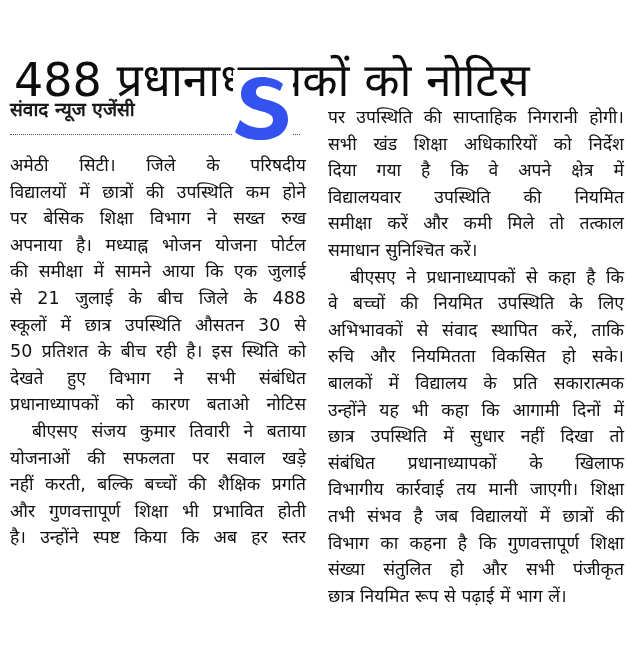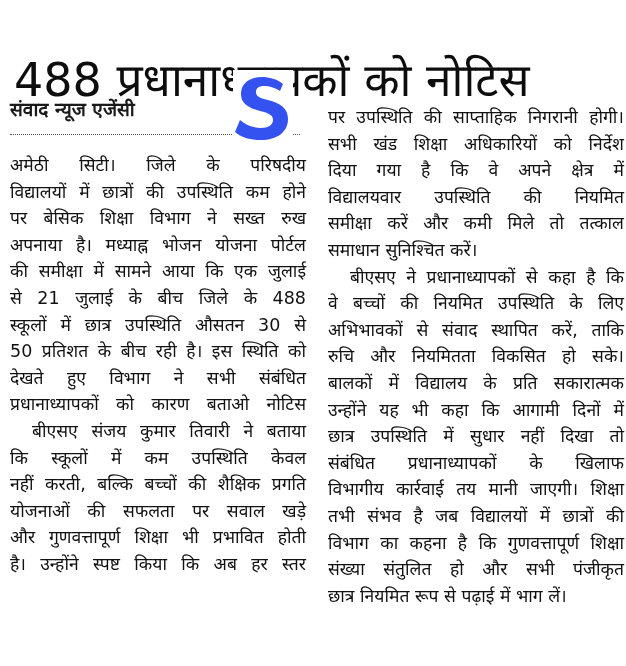--- a/index.html
+++ b/index.html
@@ -111,23 +111,22 @@
   <div class="line">विद्यालयों में छात्रों की उपस्थिति कम होने</div>
   <div class="line">पर बेसिक शिक्षा विभाग ने सख्त रुख</div>
   <div class="line">अपनाया है। मध्याह्न भोजन योजना पोर्टल</div>
   <div class="line">की समीक्षा में सामने आया कि एक जुलाई</div>
   <div class="line">से 21 जुलाई के बीच जिले के 488</div>
   <div class="line">स्कूलों में छात्र उपस्थिति औसतन 30 से</div>
   <div class="line">50 प्रतिशत के बीच रही है। इस स्थिति को</div>
   <div class="line">देखते हुए विभाग ने सभी संबंधित</div>
   <div class="line">प्रधानाध्यापकों को कारण बताओ नोटिस</div>
   <div class="line indent">बीएसए संजय कुमार तिवारी ने बताया</div>
-  <div class="line">कि स्कूलों में कम उपस्थिति केवल</div>
+  <div class="line">योजनाओं की सफलता पर सवाल खड़े</div>
   <div class="line">नहीं करती, बल्कि बच्चों की शैक्षिक प्रगति</div>
-  <div class="line">योजनाओं की सफलता पर सवाल खड़े</div>
   <div class="line">और गुणवत्तापूर्ण शिक्षा भी प्रभावित होती</div>
   <div class="line">है। उन्होंने स्पष्ट किया कि अब हर स्तर</div>
 </div>
 
 <div class="column col-right">
   <div class="line">पर उपस्थिति की साप्ताहिक निगरानी होगी।</div>
   <div class="line">सभी खंड शिक्षा अधिकारियों को निर्देश</div>
   <div class="line">दिया गया है कि वे अपने क्षेत्र में</div>
   <div class="line">विद्यालयवार उपस्थिति की नियमित</div>
   <div class="line">समीक्षा करें और कमी मिले तो तत्काल</div>

